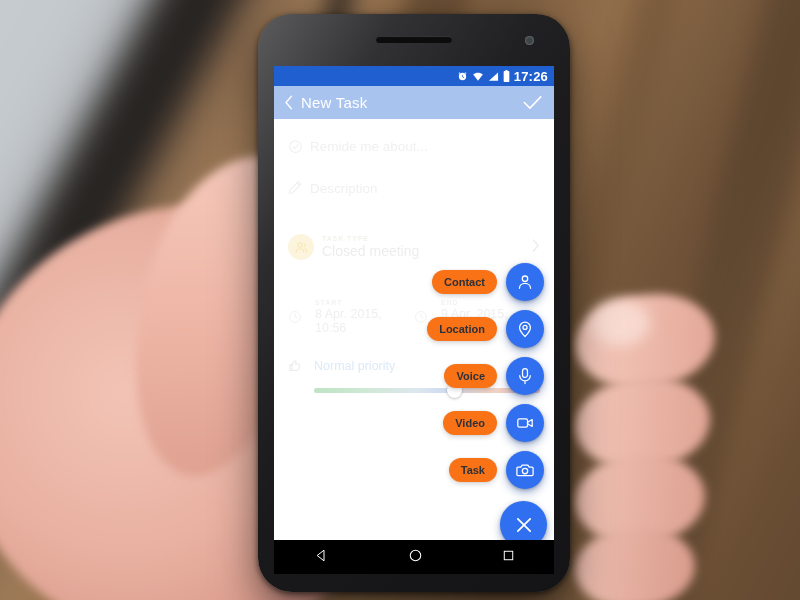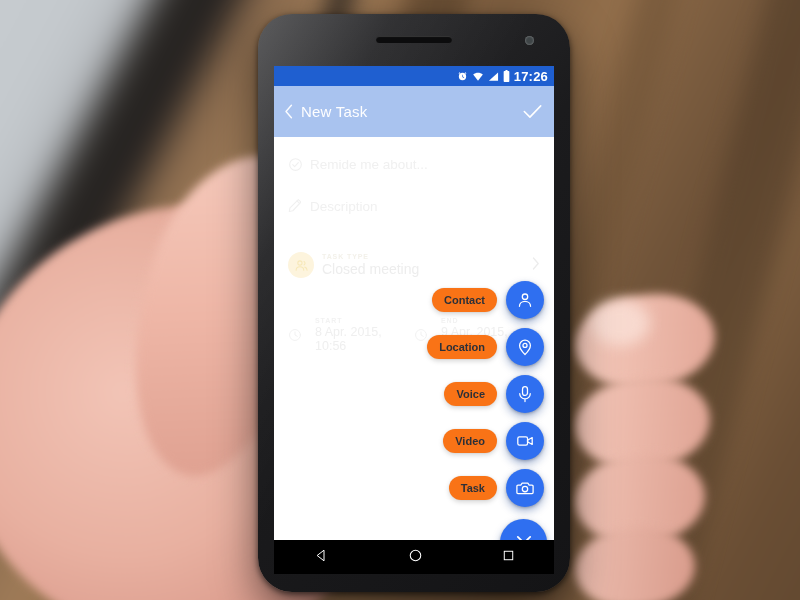--- a/index.html
+++ b/index.html
@@ -100,21 +100,21 @@
   .statusbar {
     height:20px; background:#1f5fd0;
     display:flex; align-items:center; justify-content:flex-end;
     padding-right:6px; gap:4px;
   }
   .statusbar svg { display:block; }
   .clock { color:#fff; font-size:13px; font-weight:600; letter-spacing:.2px; }
 
   
   .appbar {
-    height:51px; background:#a9c3ef;
+    height:33px; background:#a9c3ef;
     display:flex; align-items:center; padding:0 10px;
   }
   .back-chevron { margin-right:8px; display:flex; }
   .appbar-title { color:#fefeff; font-size:15px; letter-spacing:.2px; }
   .appbar-spacer { flex:1; }
   .check-btn { display:flex; padding:2px; }
 
   
   .content { position:relative; height:421px; background:#fff; padding:0 14px; }
 
@@ -312,20 +312,34 @@
                 <path d="M12 6.6V12l3.8 2.3"></path>
             </svg>
           </span>
           <span class="date-texts">
             <span class="date-label">END</span>
             <span class="date-value">9 Apr. 2015, 12:25</span>
           </span>
         </div>
       </div>
 
+      <div class="row-priority">
+        <span class="row-icon">
+          <svg width="14" height="14" viewBox="0 0 24 24" fill="none" stroke="#e9e9e9" stroke-width="1.7" stroke-linecap="round" stroke-linejoin="round">
+            <path d="M6.8 10.5v9.3H3.3v-9.3zM6.8 11.2l4.3-8.7c1.6 0 2.5 1 2.3 2.6l-.6 3.6h5.3c1.3 0 2.2 1.1 1.9 2.4l-1.5 6.3c-.2 1.2-1.1 2-2.3 2H6.8"></path>
+          </svg>
+        </span>
+        <div class="priority-body">
+          <div class="priority-label">Normal priority</div>
+          <div class="slider-wrap">
+            <div class="slider-track"></div>
+            <div class="slider-thumb" id="slider-thumb" style="left: calc(62% - 7px);"></div>
+          </div>
+        </div>
+      </div>
 
       <div class="fab-stack" id="fab-stack">
 
         <div class="fab-row">
             <div class="fab-label">Contact</div>
             <div class="fab" style="background: rgb(47, 111, 240);">
               <svg width="18" height="18" viewBox="0 0 24 24" fill="none" stroke="#fff" stroke-width="1.7" stroke-linecap="round" stroke-linejoin="round">
                 <circle cx="12" cy="7.6" r="3.6"></circle>
                 <path d="M4.6 20.4c0-4 3.3-6.6 7.4-6.6s7.4 2.6 7.4 6.6"></path>
               </svg>

